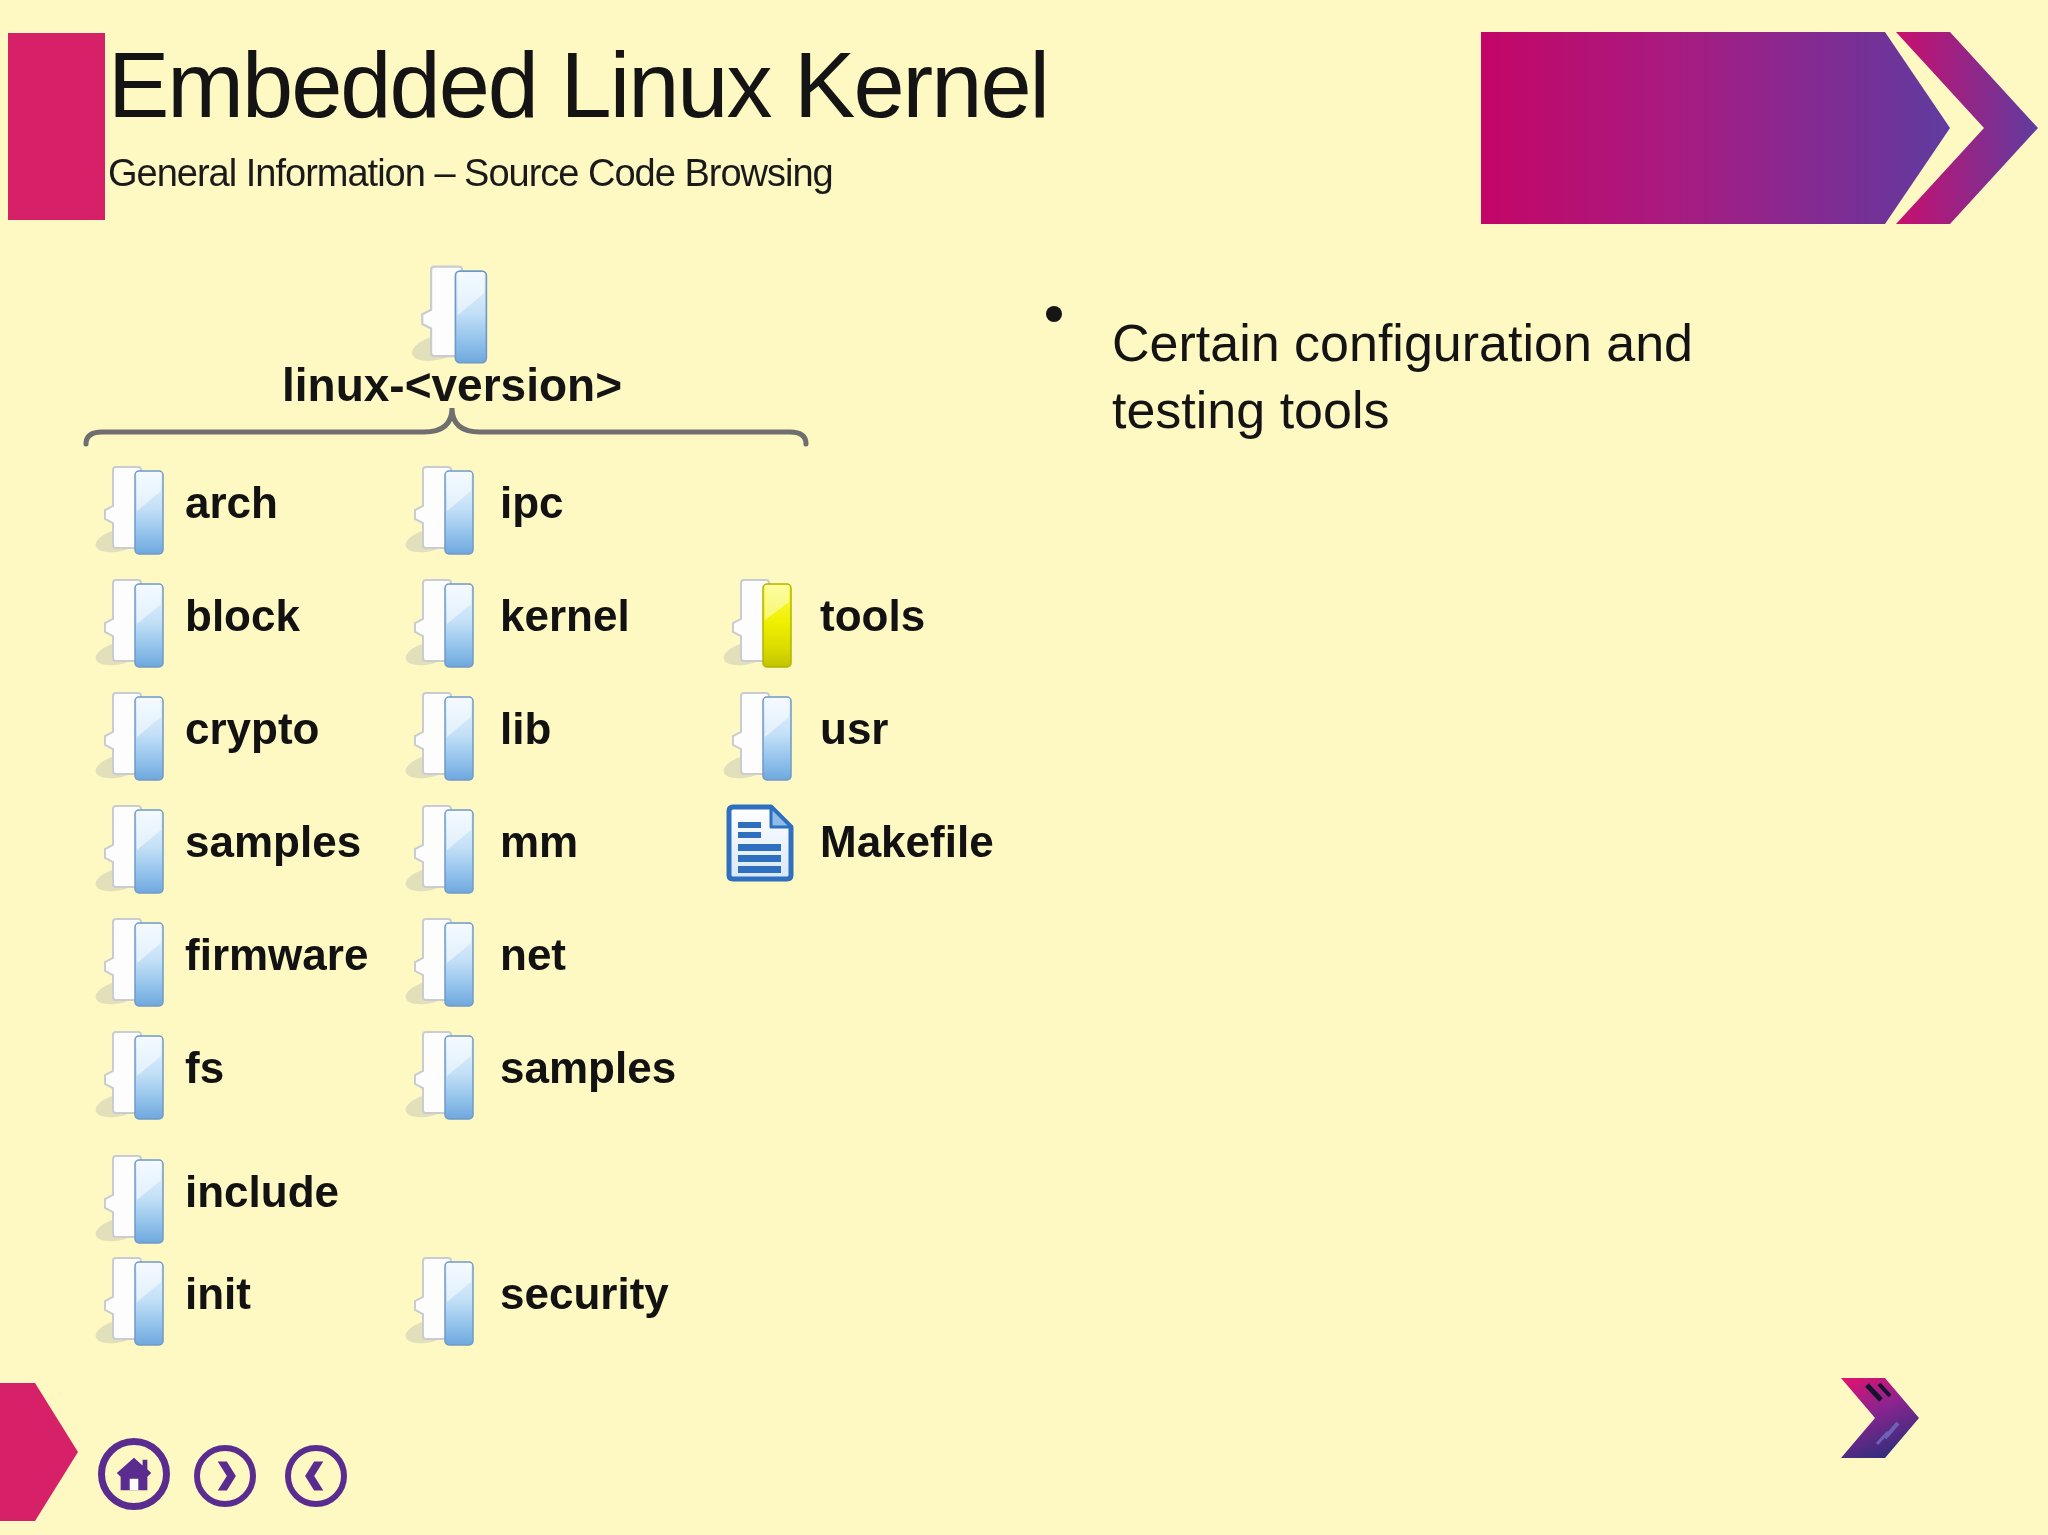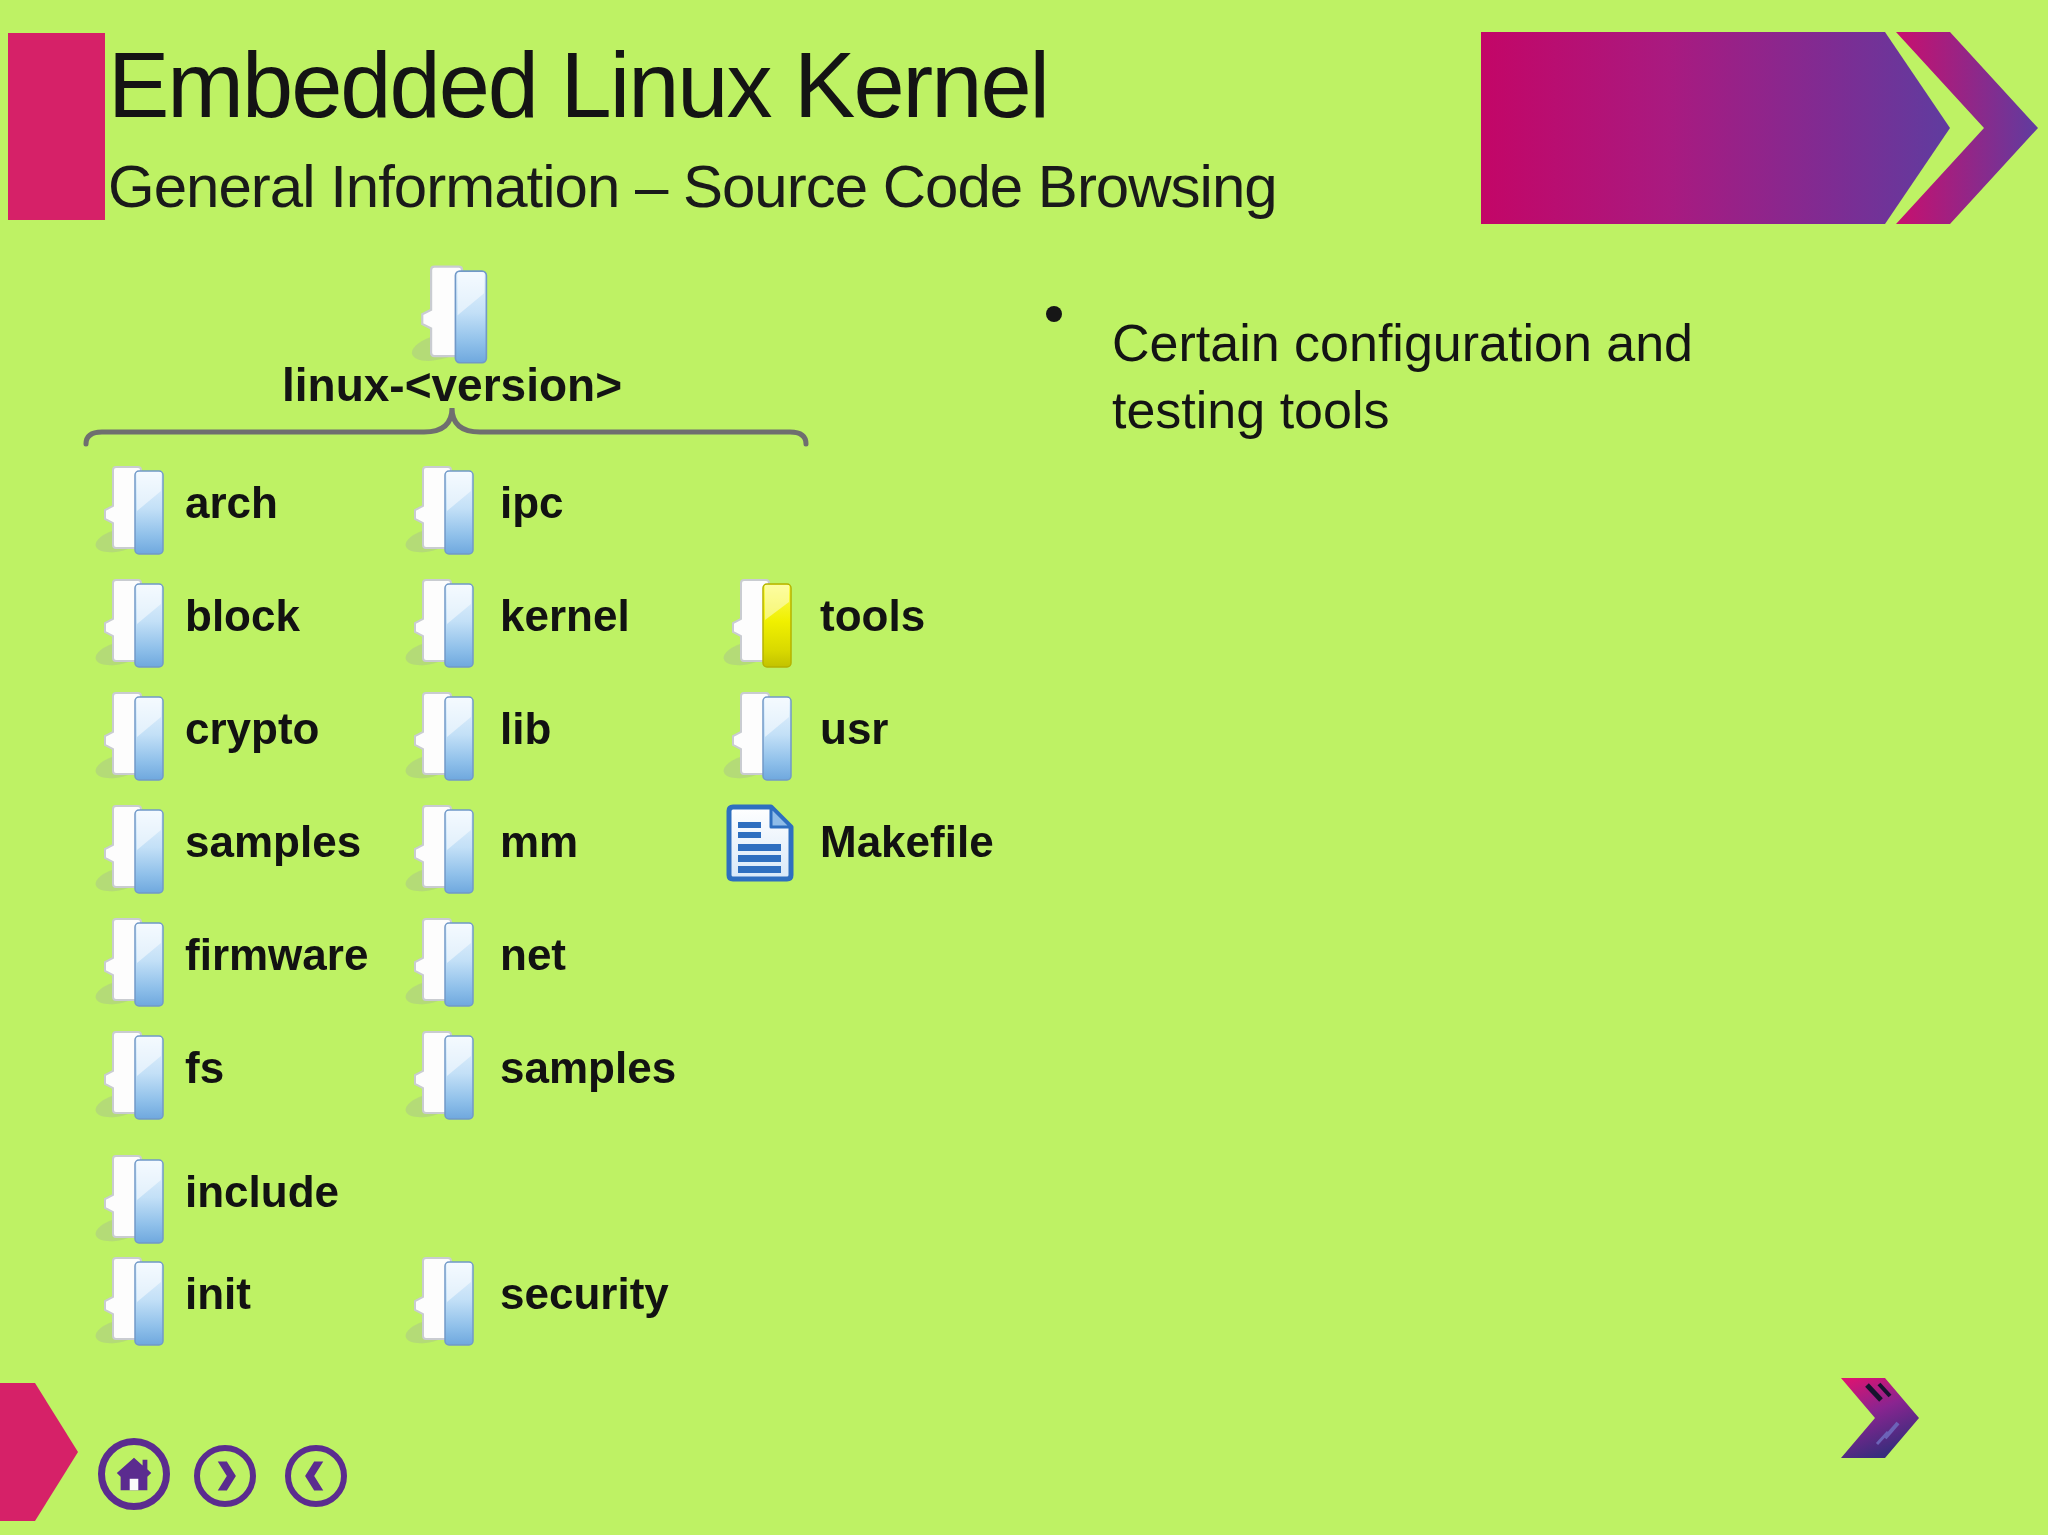--- a/index.html
+++ b/index.html
@@ -1,24 +1,24 @@
 <!DOCTYPE html>
 <html><head>
 <meta charset="utf-8">
 <style>
   html,body{margin:0;padding:0;background:#e8e8e8;}
   .slide{
     position:relative;width:2048px;height:1535px;overflow:hidden;
-    background:#bef264;font-family:"Liberation Sans",sans-serif;color:#161616;
+    background:#fef9c3;font-family:"Liberation Sans",sans-serif;color:#161616;
   }
   
   .accent-bar{position:absolute;left:8px;top:33px;width:97px;height:187px;background:#D62168;}
   .page-title{position:absolute;left:108px;top:36px;font-size:92px;line-height:1.08;
     letter-spacing:-2px;color:#141414;white-space:nowrap;}
-  .page-subtitle{position:absolute;left:108px;top:152px;font-size:60px;line-height:1.15;
+  .page-subtitle{position:absolute;left:108px;top:152px;font-size:38px;line-height:1.15;
     letter-spacing:-1px;color:#1a1a1a;white-space:nowrap;text-align:center;}
   .header-graphic{position:absolute;left:1475px;top:28px;}
   
   .bullet-row{position:absolute;left:1046px;top:278px;}
   .bullet-dot{position:absolute;left:0;top:28px;width:16px;height:16px;border-radius:50%;background:#161616;}
   .bullet-text{position:absolute;left:66px;top:0;width:720px;font-size:52px;line-height:67px;color:#141414;margin-top:32px;}
   
   .root-folder{position:absolute;left:411px;top:260px;}
   .root-label{position:absolute;left:152px;top:358px;width:600px;text-align:center;
     font-size:46px;font-weight:700;color:#141414;white-space:nowrap;}

